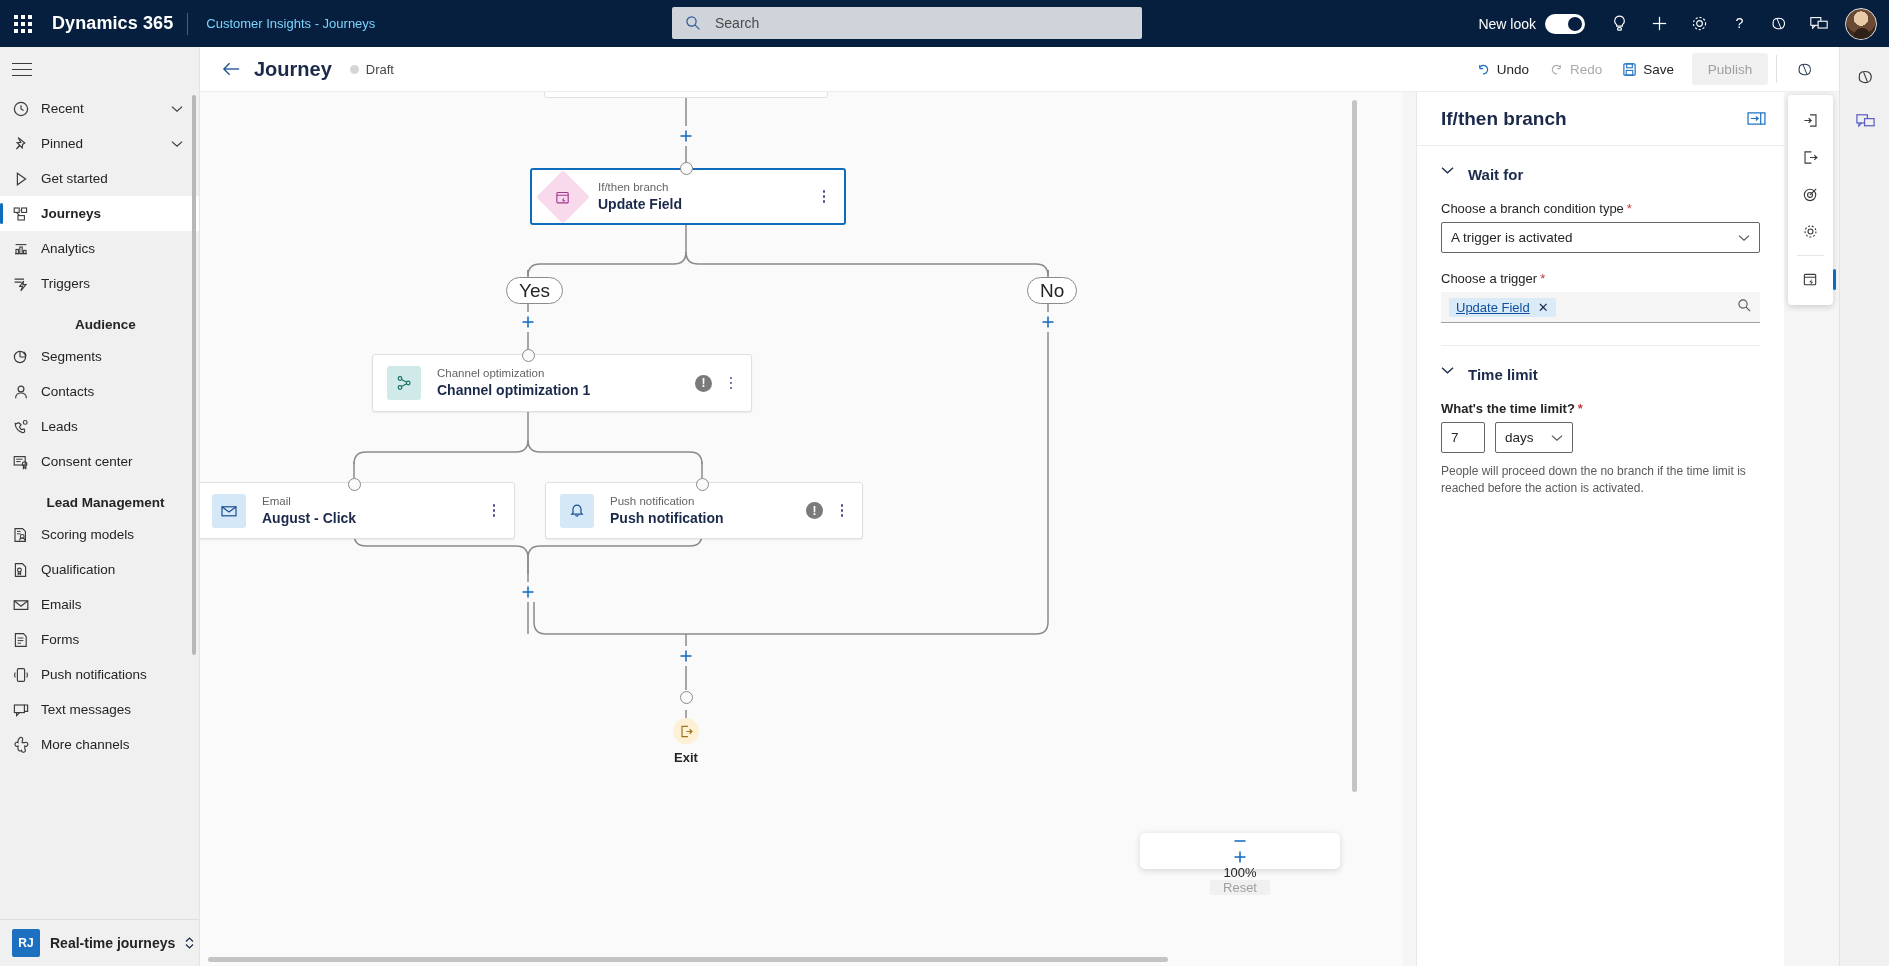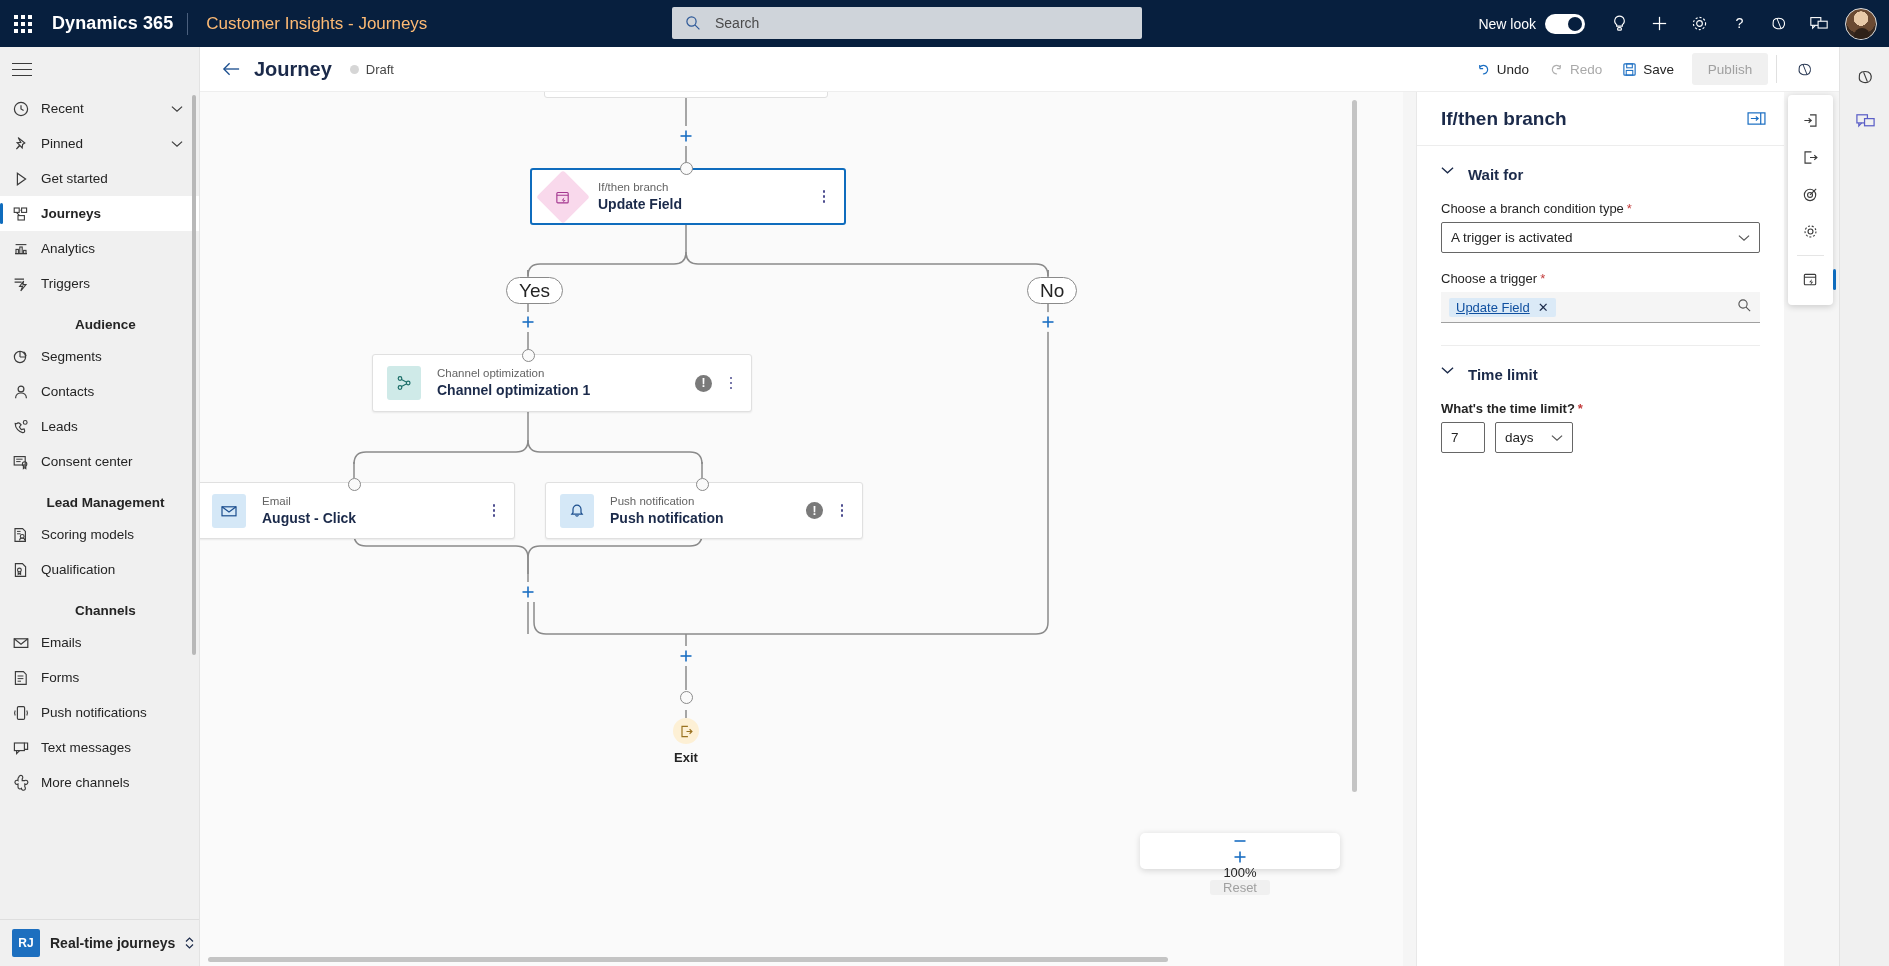--- a/index.html
+++ b/index.html
@@ -14,21 +14,21 @@
   
   .topbar {
     position:absolute; left:0; top:0; width:1889px; height:47px;
     background:#071f3e; display:flex; align-items:center;
   }
   .waffle { width:46px; height:47px; display:flex; align-items:center; justify-content:center; cursor:pointer; }
   .waffle-grid { display:grid; grid-template-columns:repeat(3,4px); grid-template-rows:repeat(3,4px); gap:3px; }
   .waffle-grid i { width:4px; height:4px; background:#fff; display:block; }
   .brand { color:#fff; font-size:18px; font-weight:bold; padding:0 14px 0 6px; letter-spacing:.1px; }
   .brand-sep { width:1px; height:22px; background:#4a5f7d; }
-  .app-name { color:#fdba74; font-size:17px; padding-left:18px; }
+  .app-name { color:#7dd3fc; font-size:13px; padding-left:18px; }
   .searchwrap { position:absolute; left:672px; top:7px; width:470px; height:32px; }
   .searchbox {
     width:100%; height:100%; background:#cfd4da; border:none; border-radius:2px;
     padding-left:43px; font-size:14px; color:#333; font-family:"Liberation Sans", sans-serif;
   }
   .searchbox::placeholder { color:#4a4a4a; }
   .search-ico { position:absolute; left:13px; top:8px; width:16px; height:16px; pointer-events:none; }
   .hdr-right { position:absolute; right:0; top:0; height:47px; display:flex; align-items:center; padding-right:8px; }
   .newlook { color:#fff; font-size:14px; margin-right:9px; }
   .toggle { width:40px; height:20px; border-radius:10px; background:#fff; position:relative; cursor:pointer; margin-right:14px; }
@@ -395,21 +395,20 @@
       <div class="srow">
         <span class="ic">
           <svg width="18" height="18" viewBox="0 0 18 18">
             <path d="M3.4 2.6 H10.4 L13.6 5.8 V15.4 H3.4 Z" fill="none" stroke="#3b3b3b" stroke-width="1.15"></path>
             <circle cx="7.4" cy="9" r="1.9" fill="none" stroke="#3b3b3b" stroke-width="1.1"></circle>
             <path d="M6.2 10.6 L6.2 13.4 L7.4 12.4 L8.6 13.4 L8.6 10.6" fill="none" stroke="#3b3b3b" stroke-width="1.1"></path>
           </svg>
         </span>
         <span class="lbl">Qualification</span>
       </div>
-      <div class="sgroup">Channels</div>
       <div class="srow">
         <span class="ic">
           <svg width="18" height="18" viewBox="0 0 18 18">
             <rect x="2.2" y="4.8" width="13.6" height="8.6" fill="none" stroke="#3b3b3b" stroke-width="1.2"></rect>
             <path d="M2.2 4.8 L9 10.2 L15.8 4.8" fill="none" stroke="#3b3b3b" stroke-width="1.2"></path>
           </svg>
         </span>
         <span class="lbl">Emails</span>
       </div>
       <div class="srow">
@@ -813,20 +812,21 @@
       <div class="numbox">7</div>
       <div class="ddl unitbox">
         <span>days</span>
         <span class="cv">
           <svg width="12" height="8" viewBox="0 0 13 8">
               <path d="M1 1.4 L6.5 6.4 L12 1.4" fill="none" stroke="#555" stroke-width="1.3"></path>
             </svg>
         </span>
       </div>
     </div>
+    <div class="hint">People will proceed down the no branch if the time limit is reached before the action is activated.</div>
   </div>
 </div>
 
 <div class="farrail">
   <div class="rail-ic">
     <svg width="21" height="20" viewBox="0 0 22 20">
         <path d="M5 6.5c2-3 9-3 11 0s1 8-2.5 9-9-.5-9-4 .5-5 .5-5z" fill="none" stroke="#3b3b3b" stroke-width="1.2"></path>
         <path d="M9 5 L13 15" stroke="#3b3b3b" stroke-width="1.1"></path>
       </svg>
   </div>

